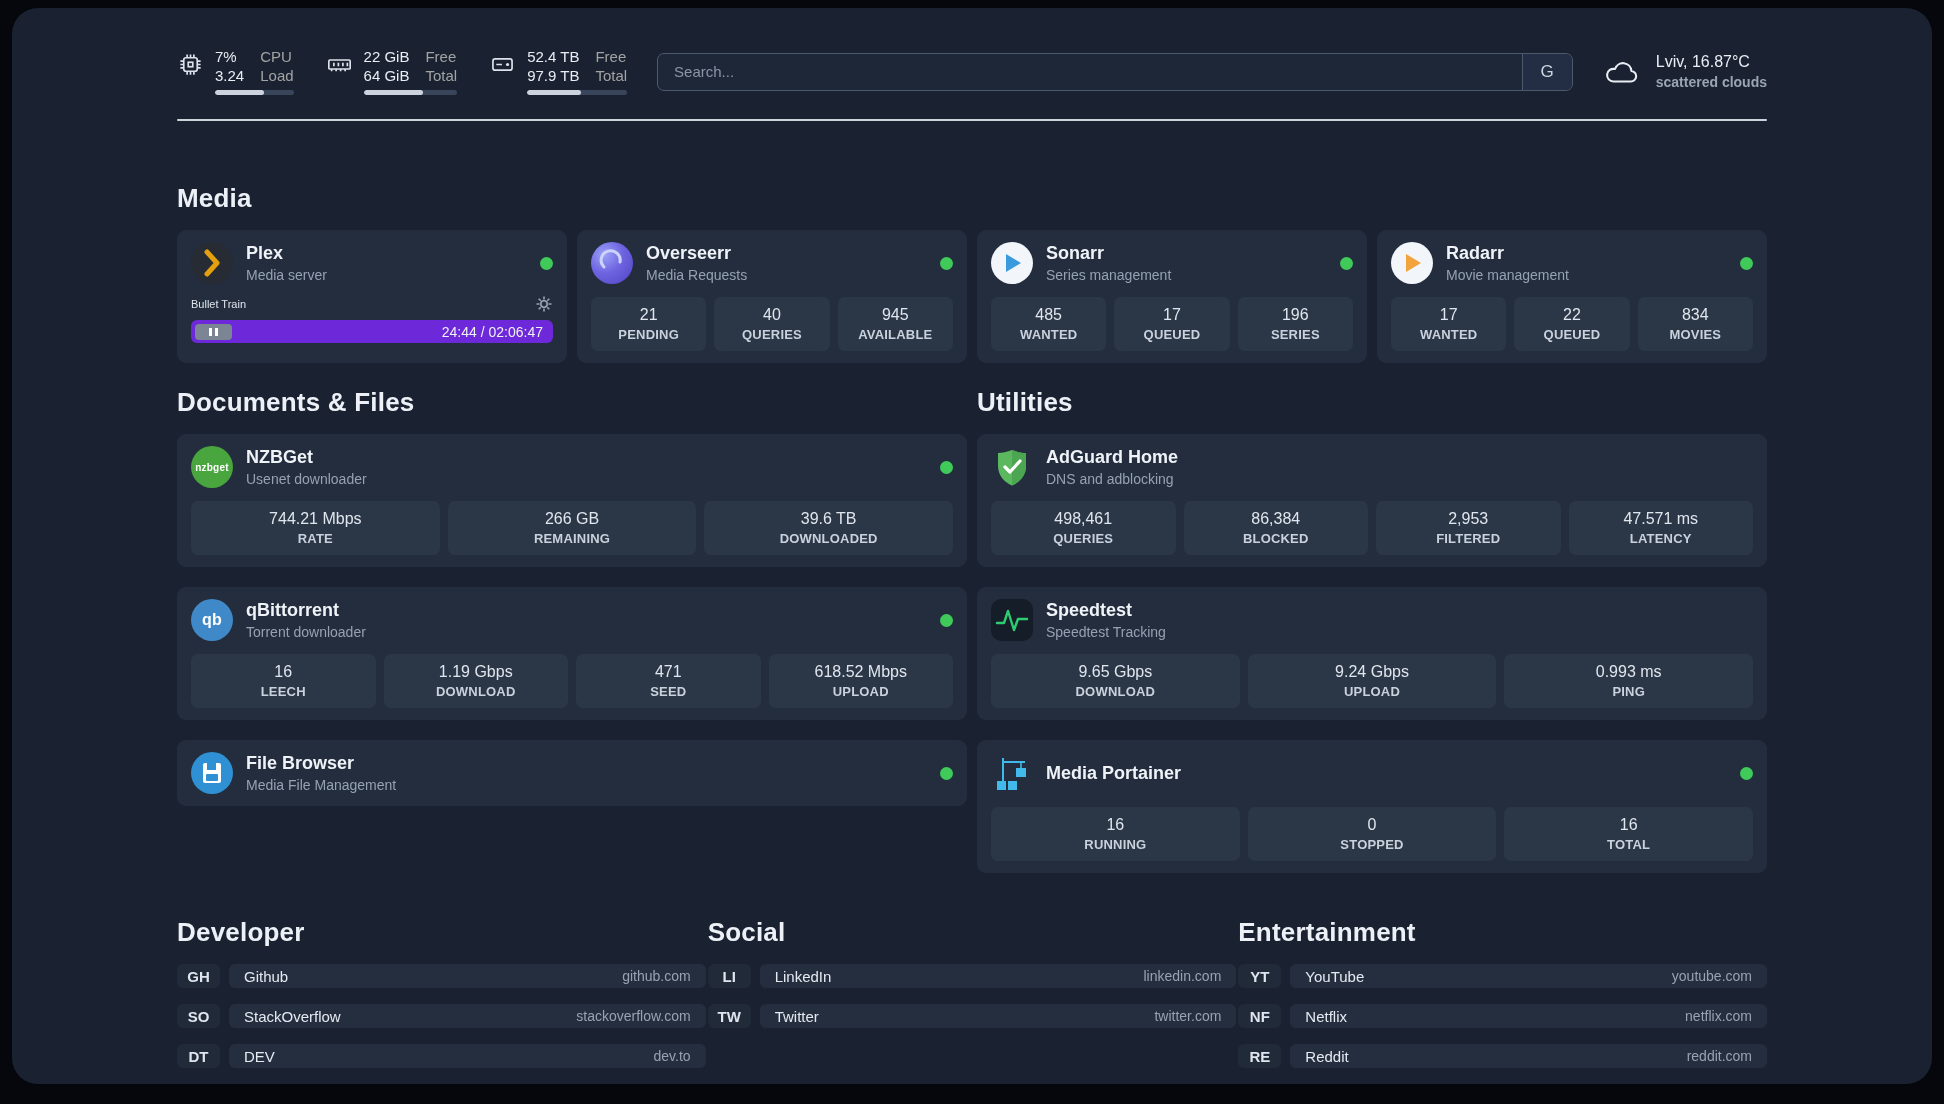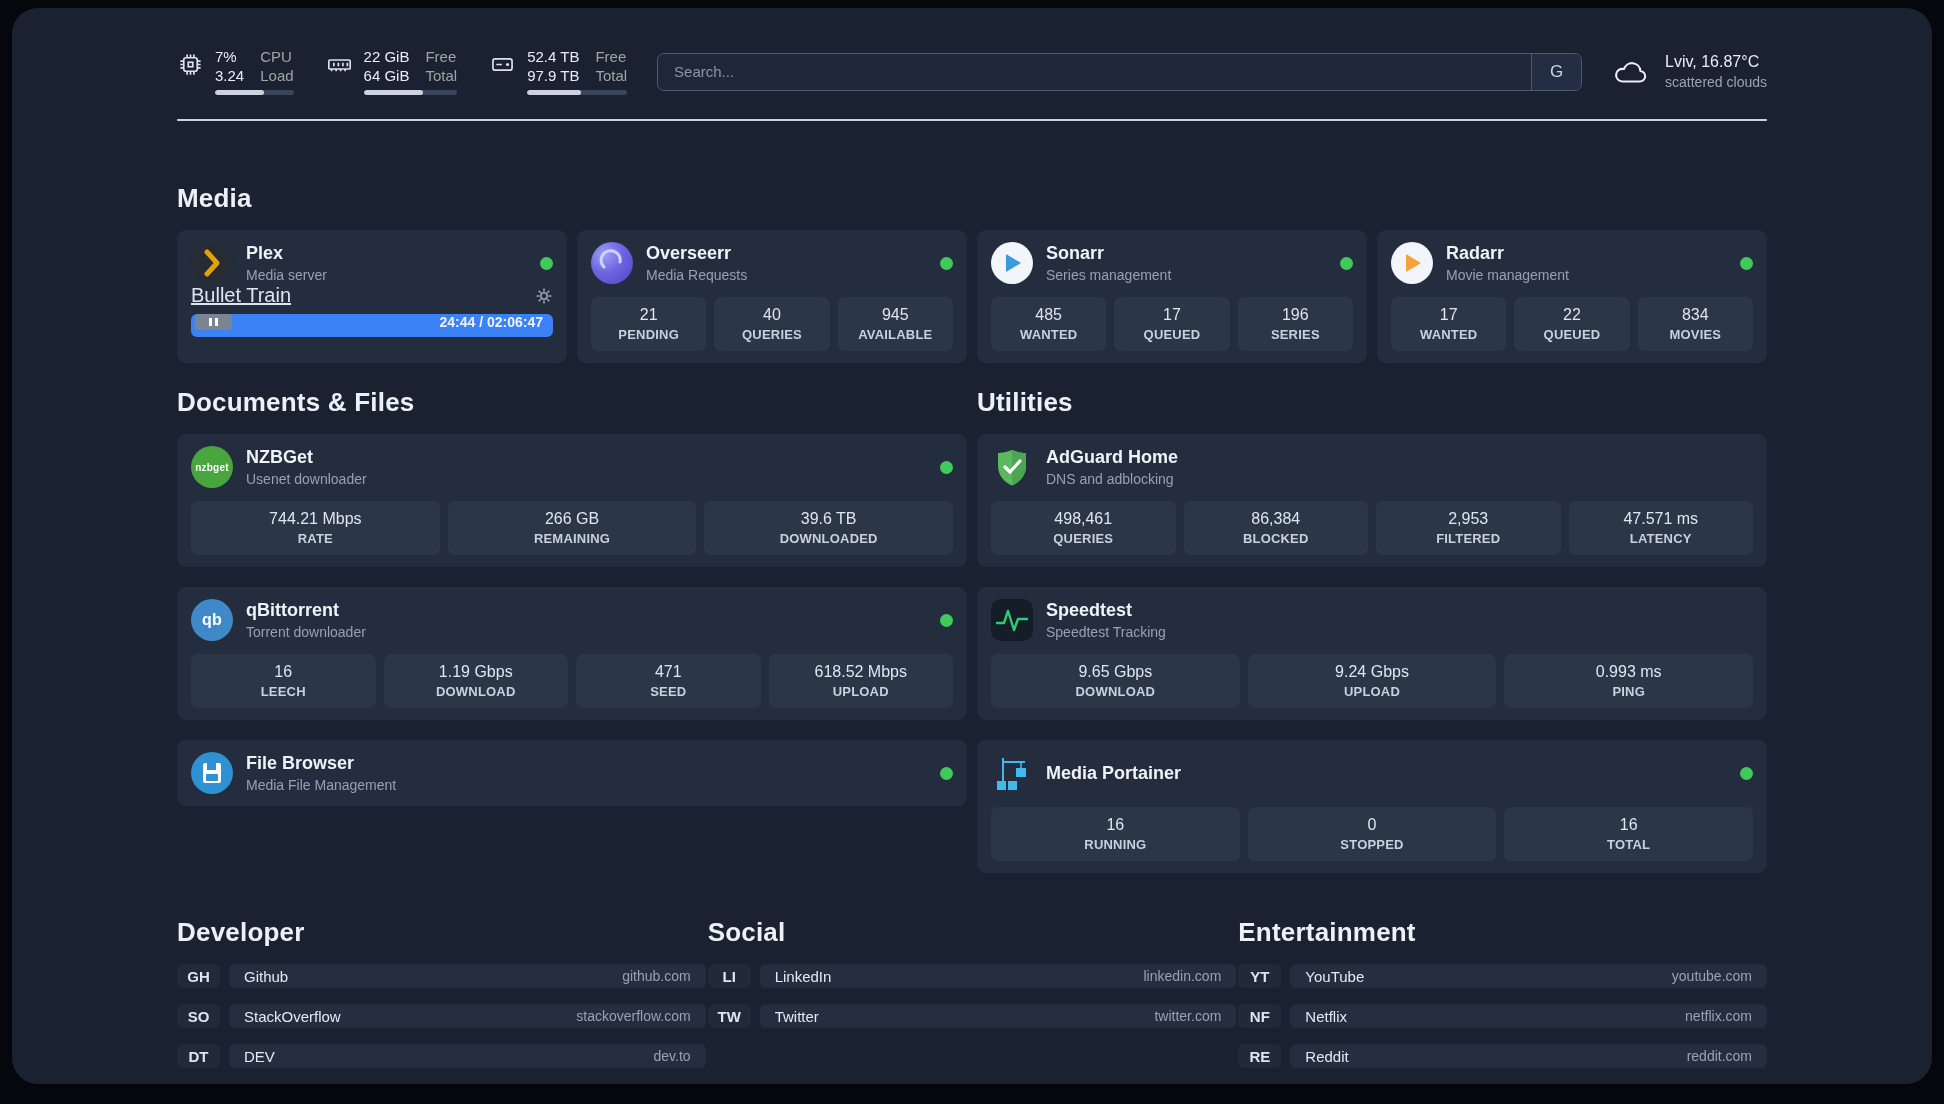--- a/index.html
+++ b/index.html
@@ -38,21 +38,21 @@
     color: #dfe5ee; padding: 0 16px; font-size: 15px; font-family: inherit;
   }
   .searchbar input::placeholder { color: #8b96a7; }
   .search-engine {
     width: 50px; border: none; border-left: 1px solid #4d5a6e; cursor: pointer;
     background: #232e45; color: #ced6e1; font-size: 17px; font-family: inherit;
   }
 
   .weather { display: flex; align-items: center; gap: 13px; flex: none; }
   .weather-loc { font-size: 16px; color: #e9edf4; }
-  .weather-cond { font-size: 14px; color: #9aa5b4; margin-top: 3px; }
+  .weather-cond { font-size: 14px; color: #9aa5b4; margin-top: 3px; font-weight: bold; }
 
   .divider { margin-top: 24px; height: 2px; border-radius: 2px; background: #ccd3db; }
 
   
   h2.section { font-size: 26px; font-weight: 700; color: #edf1f7; letter-spacing: .2px; }
   .media-head { margin-top: 62px; }
 
   .media-grid { display: grid; grid-template-columns: repeat(4, 1fr); gap: 10px; margin-top: 16px; }
   .card { background: #232d3d; border-radius: 9px; padding: 12px 14px; }
   .media-grid .card { min-height: 130px; }
@@ -77,24 +77,24 @@
   .t { font-size: 18px; font-weight: 600; color: #eff3f8; white-space: nowrap; }
   .s { font-size: 14px; color: #96a1b2; margin-top: 3px; white-space: nowrap; }
   .dot { width: 13px; height: 13px; border-radius: 50%; background: #3fca5a; flex: none; align-self: center; }
 
   .tiles { display: flex; gap: 8px; margin-top: 13px; }
   .tile { flex: 1; background: #2b3647; border-radius: 7px; padding: 9px 4px; text-align: center; min-width: 0; }
   .tile-value { font-size: 16px; color: #e0e6ee; white-space: nowrap; }
   .tile-label { font-size: 13px; font-weight: 700; color: #c9d1dc; margin-top: 3px; letter-spacing: .2px; white-space: nowrap; }
 
   
-  .np-row { display: flex; justify-content: space-between; align-items: center; font-size: 20px; color: #dfe5ee; text-decoration: underline; }
+  .np-row { display: flex; justify-content: space-between; align-items: center; margin-top: 11px; font-size: 11px; color: #dfe5ee; }
   .np-track {
-    margin-top: 7px; height: 23px; border-radius: 6px; background: #3b82f6;
-    display: flex; align-items: flex-start; padding: 0 10px 0 4px; font-weight: bold;
+    margin-top: 7px; height: 23px; border-radius: 6px; background: #6d28d9;
+    display: flex; align-items: center; padding: 0 10px 0 4px;
   }
   .np-chip {
     width: 37px; height: 16px; border-radius: 4px; background: #7b8594; cursor: pointer;
     display: flex; align-items: center; justify-content: center; gap: 3px; flex: none;
   }
   .np-chip i { display: block; width: 3px; height: 8px; background: #ffffff; }
   .np-time { margin-left: auto; font-size: 14px; color: #eef2f7; }
 
   .two-col { display: grid; grid-template-columns: 1fr 1fr; gap: 10px; margin-top: 24px; }
   .two-col h2 { margin-bottom: 16px; }

